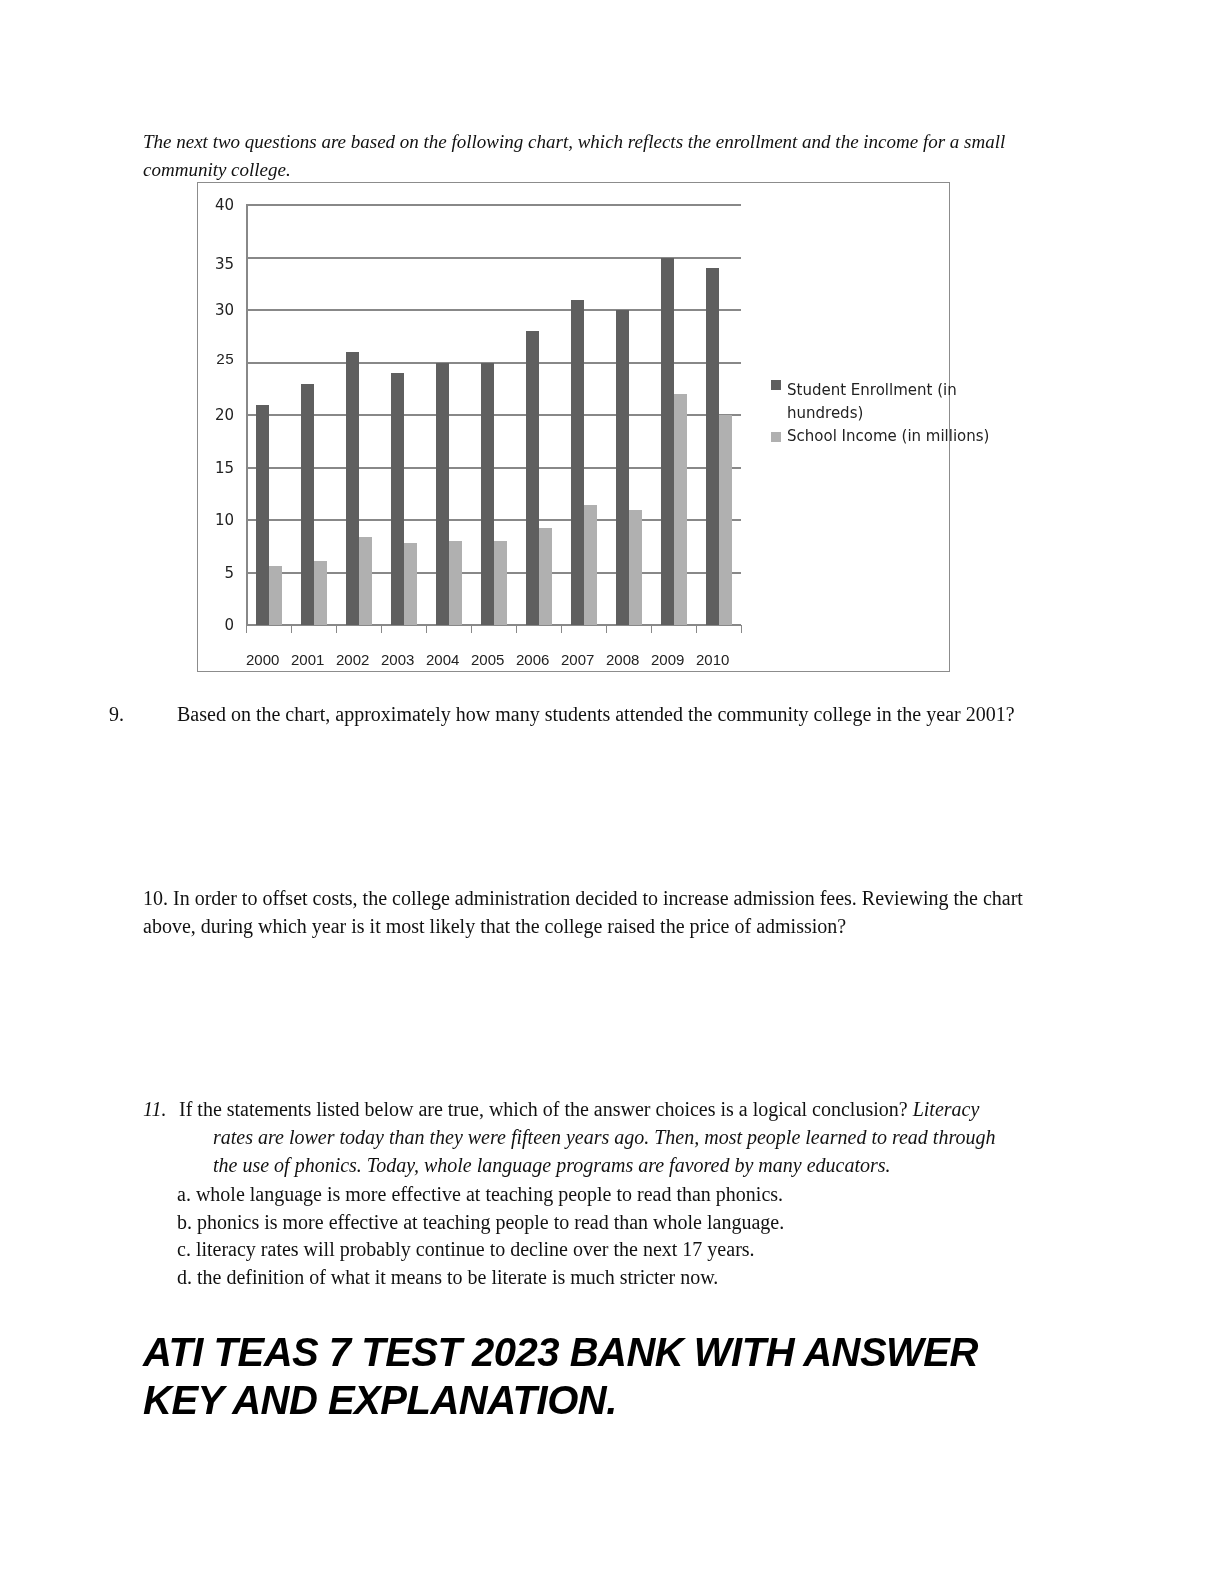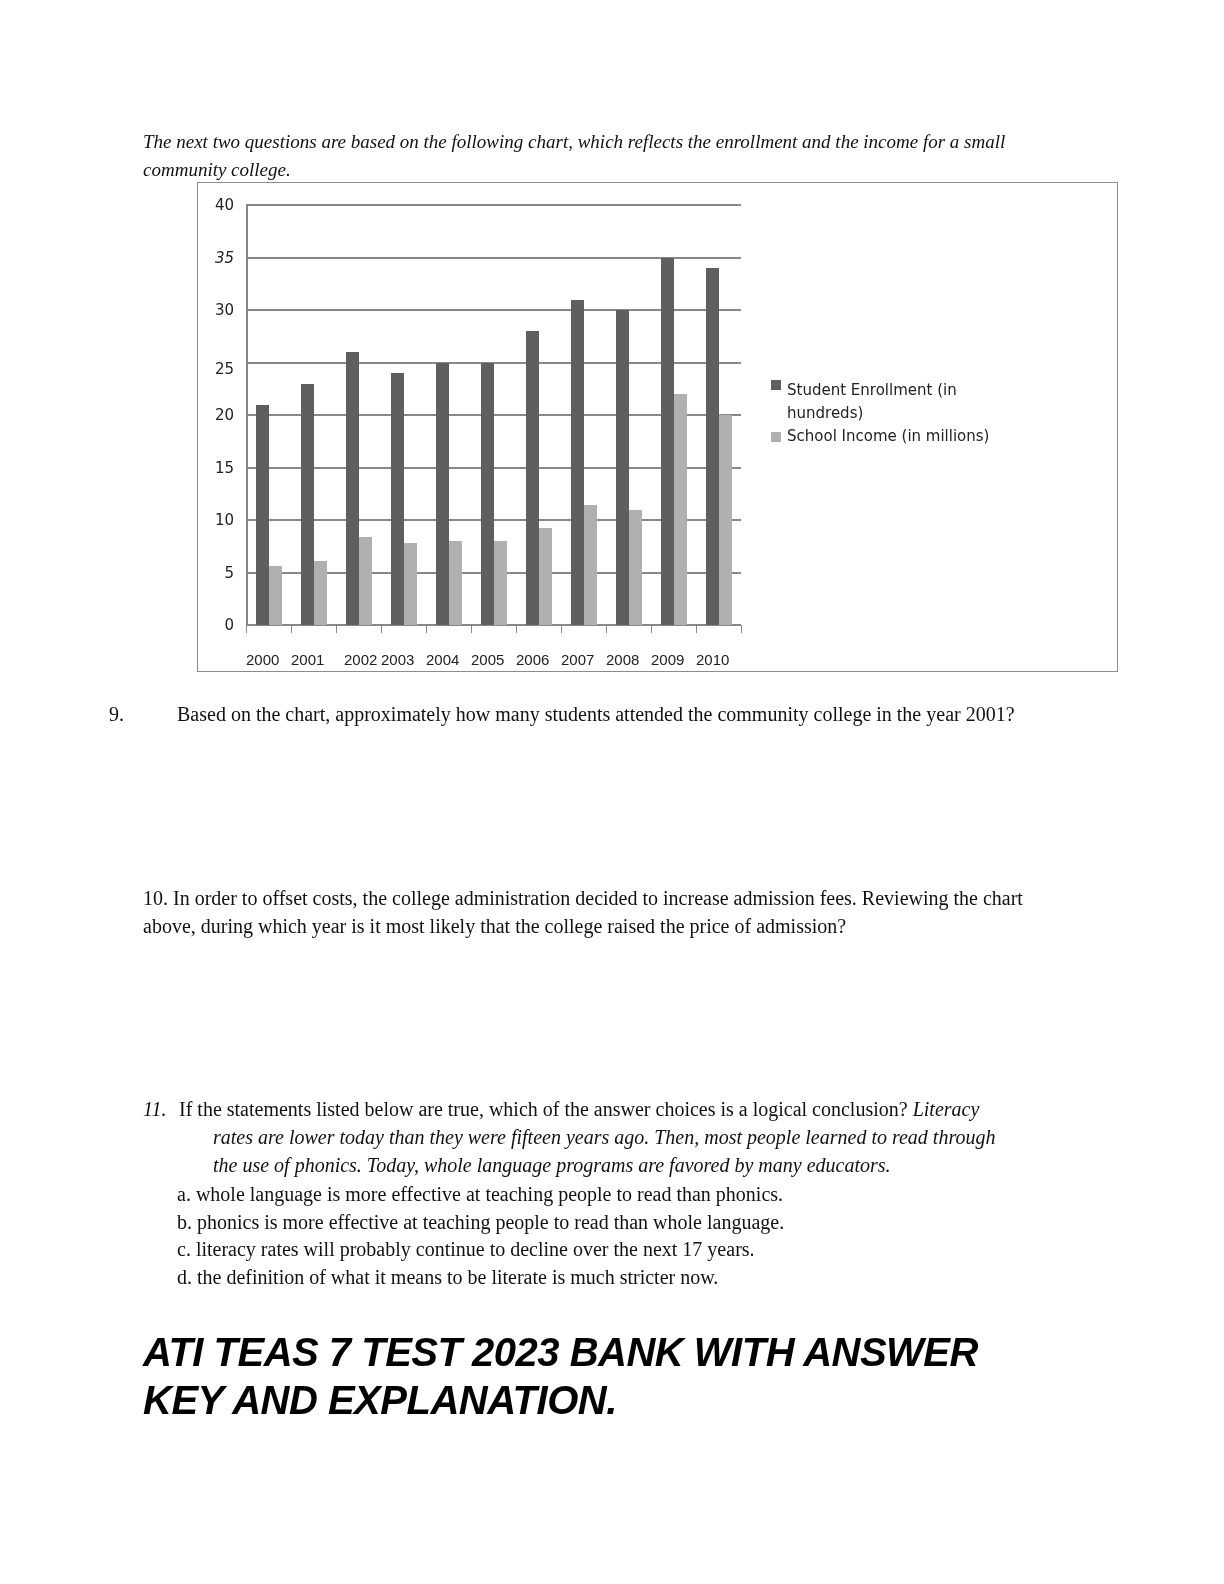--- a/index.html
+++ b/index.html
@@ -1,18 +1,18 @@
 <!DOCTYPE html>
 <html><head>
 <meta charset="utf-8">
 <style>
   html, body { margin: 0; padding: 0; }
   body { width: 1224px; height: 1584px; background: #ffffff; position: relative; font-family: "DejaVu Serif", serif; color: #111; }
   .intro { position: absolute; left: 143px; top: 128px; width: 930px; font-style: italic; font-size: 19px; line-height: 28px; font-family: "Liberation Serif", serif; }
-  .chart-box { position: absolute; left: 197px; top: 182px; width: 921px; height: 490px; border: 1px solid #8c8c8c; box-sizing: border-box; }
+  .chart-box { position: absolute; left: 197px; top: 182px; width: 753px; height: 490px; border: 1px solid #8c8c8c; box-sizing: border-box; }
   .plot { position: absolute; left: 48px; top: 22px; width: 495px; height: 420px; }
   .gridline { position: absolute; left: 0; width: 495px; height: 0; border-top: 2px solid #888; }
   .yaxis-line { position: absolute; left: 0; top: 0; width: 0; height: 420px; border-left: 2px solid #888; }
   .ytick { position: absolute; left: -40px; width: 28px; text-align: right; font-family: "DejaVu Sans", sans-serif; font-size: 15px; color: #222; }
   .xtick-mark { position: absolute; top: 420px; width: 0; height: 8px; border-left: 1px solid #888; }
   .xlabel { position: absolute; top: 446px; width: 45px; text-align: left; font-family: Liberation Sans, sans-serif; font-size: 15px; color: #222; }
   .bar { position: absolute; bottom: 0; width: 13px; }
   .bar.enroll { background: #5f5f5f; }
   .bar.income { background: #b0b0b0; }
   .legend { position: absolute; left: 573px; top: 196px; width: 230px; font-family: "DejaVu Sans", sans-serif; font-size: 15px; line-height: 23px; color: #222; }
@@ -33,25 +33,25 @@
 <body>
 
 <div class="intro">The next two questions are based on the following chart, which reflects the enrollment and the income for a small community college.</div>
 
 <div class="chart-box">
   <div class="plot" id="plot">
     <div class="yaxis-line"></div>
   <div class="gridline" style="top: -1px;"></div>
       <div class="ytick" style="top: -9px;">40</div>
       <div class="gridline" style="top: 51.5px;"></div>
-      <div class="ytick" style="top: 44px; font-style: italic;">35</div>
+      <div class="ytick" style="top: 50px;">35</div>
       <div class="gridline" style="top: 104px;"></div>
       <div class="ytick" style="top: 96px;">30</div>
       <div class="gridline" style="top: 156.5px;"></div>
-      <div class="ytick" style="top: 155px;">25</div>
+      <div class="ytick" style="top: 147px; font-family: Liberation Mono, monospace;">25</div>
       <div class="gridline" style="top: 209px;"></div>
       <div class="ytick" style="top: 201px;">20</div>
       <div class="gridline" style="top: 261.5px;"></div>
       <div class="ytick" style="top: 253.5px;">15</div>
       <div class="gridline" style="top: 314px;"></div>
       <div class="ytick" style="top: 306px;">10</div>
       <div class="gridline" style="top: 366.5px;"></div>
       <div class="ytick" style="top: 358.5px;">5</div>
       <div class="gridline" style="top: 419px;"></div>
       <div class="ytick" style="top: 411px;">0</div>
@@ -68,21 +68,21 @@
       <div class="xtick-mark" style="left: 450px;"></div>
       <div class="xtick-mark" style="left: 495px;"></div>
       <div class="bar enroll" style="left: 10px; height: 220.5px; bottom: 0px; top: auto; background: rgb(95, 95, 95);"></div>
       <div class="bar income" style="left: 23px; height: 58.8px; bottom: 0px; top: auto; background: rgb(176, 176, 176);"></div>
       <div class="xlabel" style="left: 0px;">2000</div>
       <div class="bar enroll" style="left: 55px; height: 241.5px; bottom: 0px; top: auto; background: rgb(95, 95, 95);"></div>
       <div class="bar income" style="left: 68px; height: 64.05px; bottom: 0px; top: auto; background: rgb(176, 176, 176);"></div>
       <div class="xlabel" style="left: 45px;">2001</div>
       <div class="bar enroll" style="left: 100px; height: 273px; bottom: 0px; top: auto; background: rgb(95, 95, 95);"></div>
       <div class="bar income" style="left: 113px; height: 88.2px; bottom: 0px; top: auto; background: rgb(176, 176, 176);"></div>
-      <div class="xlabel" style="left: 90px; margin-left: 8px;">2002</div>
+      <div class="xlabel" style="left: 90px;">2002</div>
       <div class="bar enroll" style="left: 145px; height: 252px; bottom: 0px; top: auto; background: rgb(95, 95, 95);"></div>
       <div class="bar income" style="left: 158px; height: 81.9px; bottom: 0px; top: auto; background: rgb(176, 176, 176);"></div>
       <div class="xlabel" style="left: 135px;">2003</div>
       <div class="bar enroll" style="left: 190px; height: 262.5px; bottom: 0px; top: auto; background: rgb(95, 95, 95);"></div>
       <div class="bar income" style="left: 203px; height: 84px; bottom: 0px; top: auto; background: rgb(176, 176, 176);"></div>
       <div class="xlabel" style="left: 180px;">2004</div>
       <div class="bar enroll" style="left: 235px; height: 262.5px; bottom: 0px; top: auto; background: rgb(95, 95, 95);"></div>
       <div class="bar income" style="left: 248px; height: 84px; bottom: 0px; top: auto; background: rgb(176, 176, 176);"></div>
       <div class="xlabel" style="left: 225px;">2005</div>
       <div class="bar enroll" style="left: 280px; height: 294px; bottom: 0px; top: auto; background: rgb(95, 95, 95);"></div>

